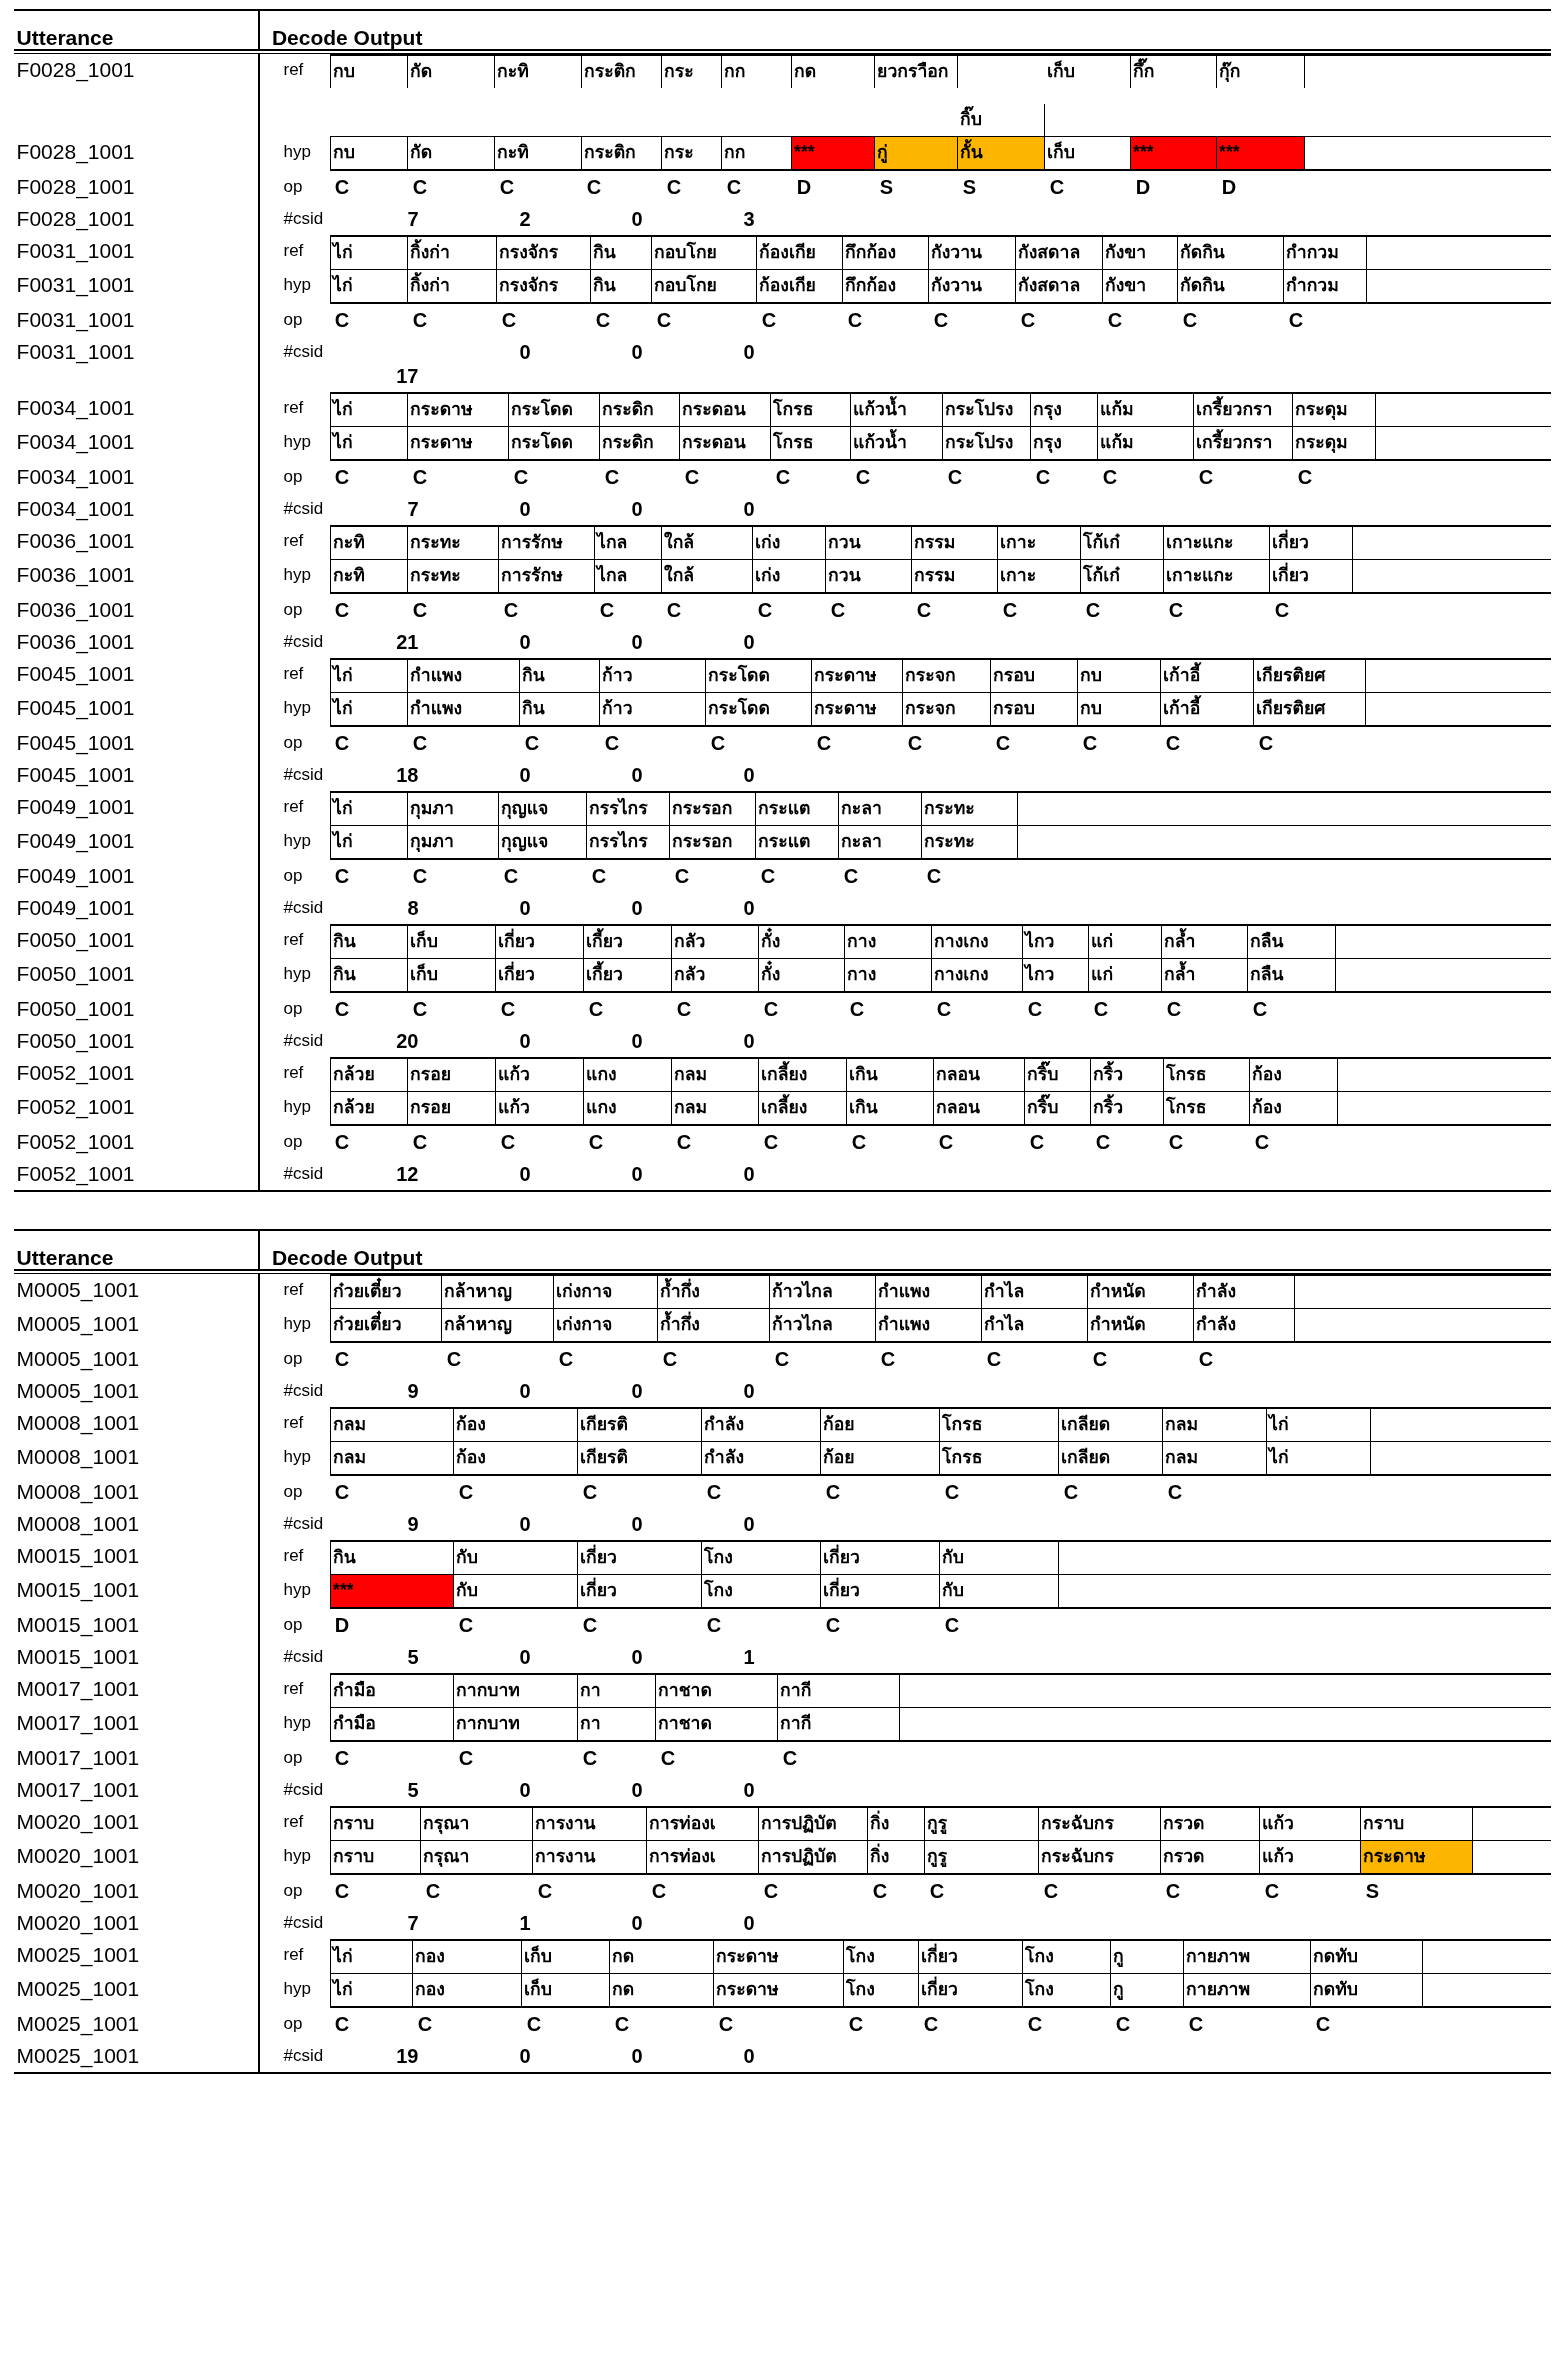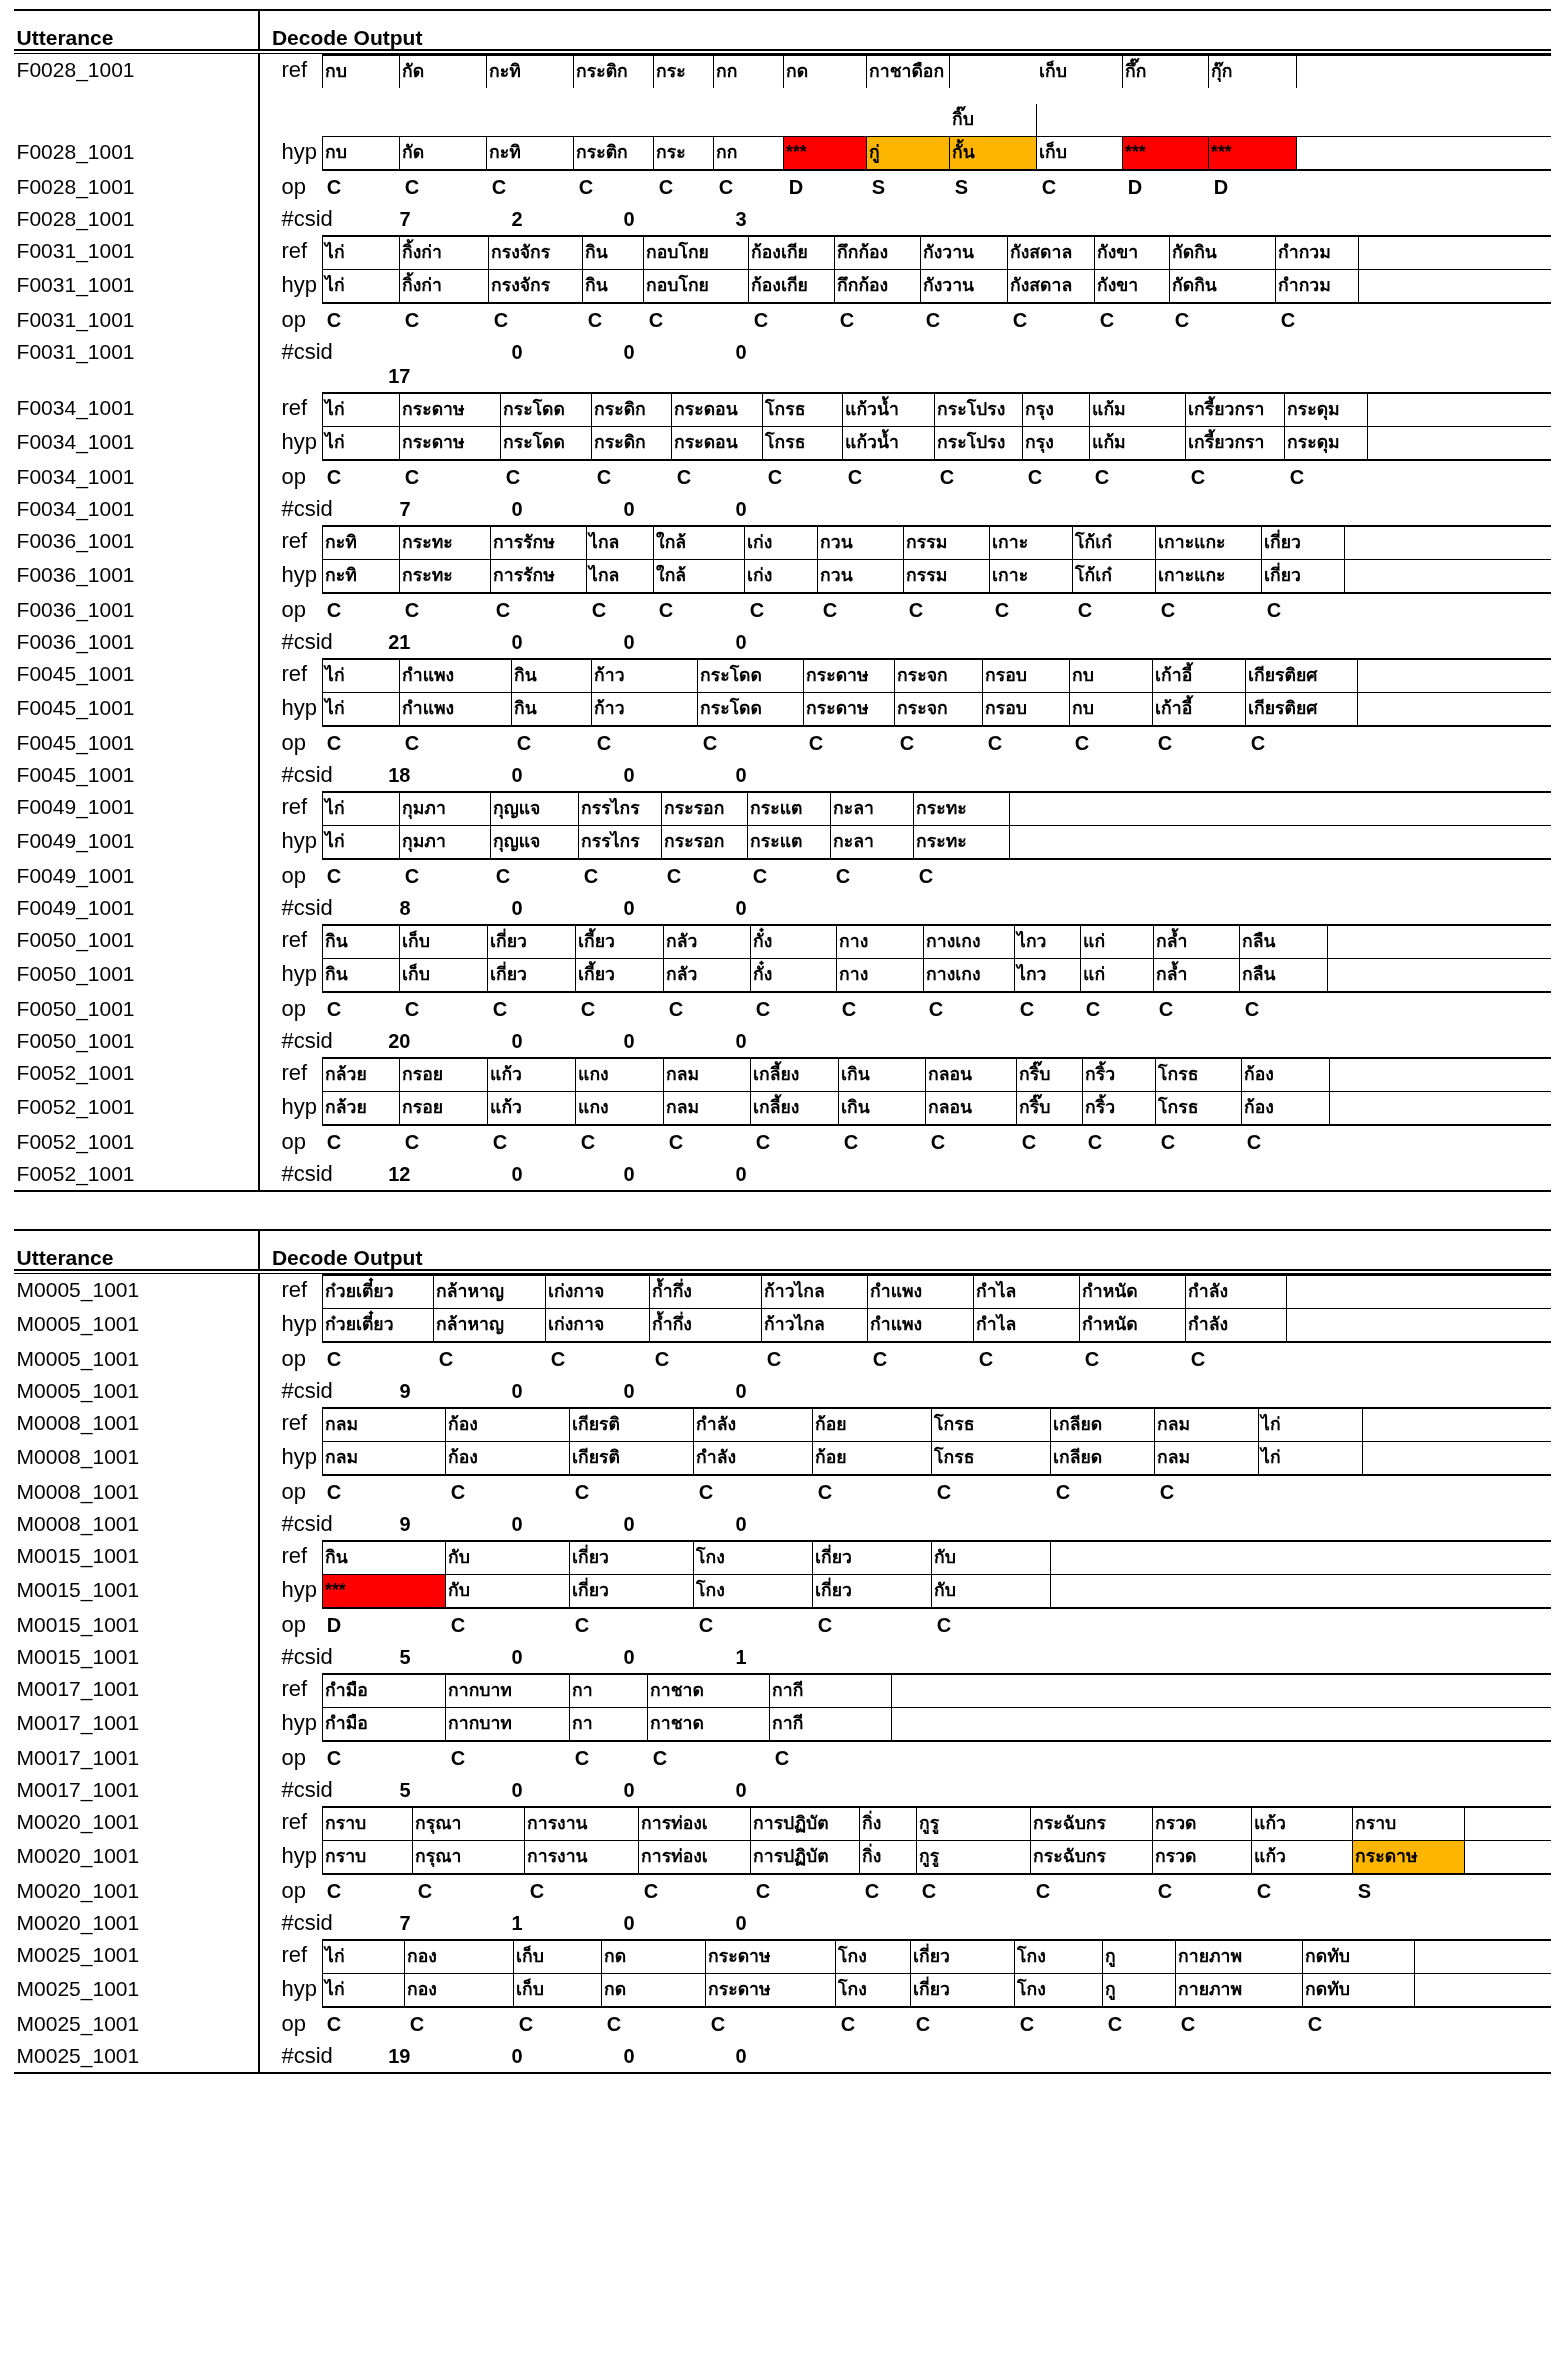--- a/index.html
+++ b/index.html
@@ -65,25 +65,26 @@
   }
   .row .vsep{
     flex:0 0 0;
     width:0;
     border-left:2.1px solid #000;
     margin-right:0px;
   }
   .row .kind{
     flex:0 0 62px;
     width:62px;
-    font-size:22px;
+    font-size:17px;
     line-height:31px;
-    padding-left:22px;
+    padding-left:16px;
     box-sizing:border-box;
     white-space:nowrap;
+    margin-left:8px;
   }
   .row .payload{
     flex:1 1 auto;
     min-width:0;
     font-weight:bold;
   }
 
   
   .wordrow{
     display:flex;
@@ -151,21 +152,21 @@
           <div class="kind">ref</div>
           <div class="payload">
             <div class="wordrow ref">
               <div class="cell" style="width: 78px; flex: 0 0 78px;">กบ</div>
               <div class="cell" style="width: 87px; flex: 0 0 87px;">กัด</div>
               <div class="cell" style="width: 87px; flex: 0 0 87px;">กะทิ</div>
               <div class="cell" style="width: 80px; flex: 0 0 80px;">กระติก</div>
               <div class="cell" style="width: 60px; flex: 0 0 60px;">กระ</div>
               <div class="cell" style="width: 70px; flex: 0 0 70px;">กก</div>
               <div class="cell" style="width: 83px; flex: 0 0 83px;">กด</div>
-              <div class="cell" style="width: 83px; flex: 0 0 83px;">กาชาดือก</div>
+              <div class="cell" style="width: 83px; flex: 0 0 83px;">ยวกราือก</div>
               <div class="cell" style="width: 87px; flex: 0 0 87px; margin-top: 48px;">กิ๊บ</div>
               <div class="cell" style="width: 86px; flex: 0 0 86px;">เก็บ</div>
               <div class="cell" style="width: 86px; flex: 0 0 86px;">กึ๊ก</div>
               <div class="cell" style="width: 88px; flex: 0 0 88px;">กุ๊ก</div>
             </div>
           </div>
         </div>
         <div class="row">
           <div class="utt">F0028_1001</div>
           <div class="vsep"></div>

